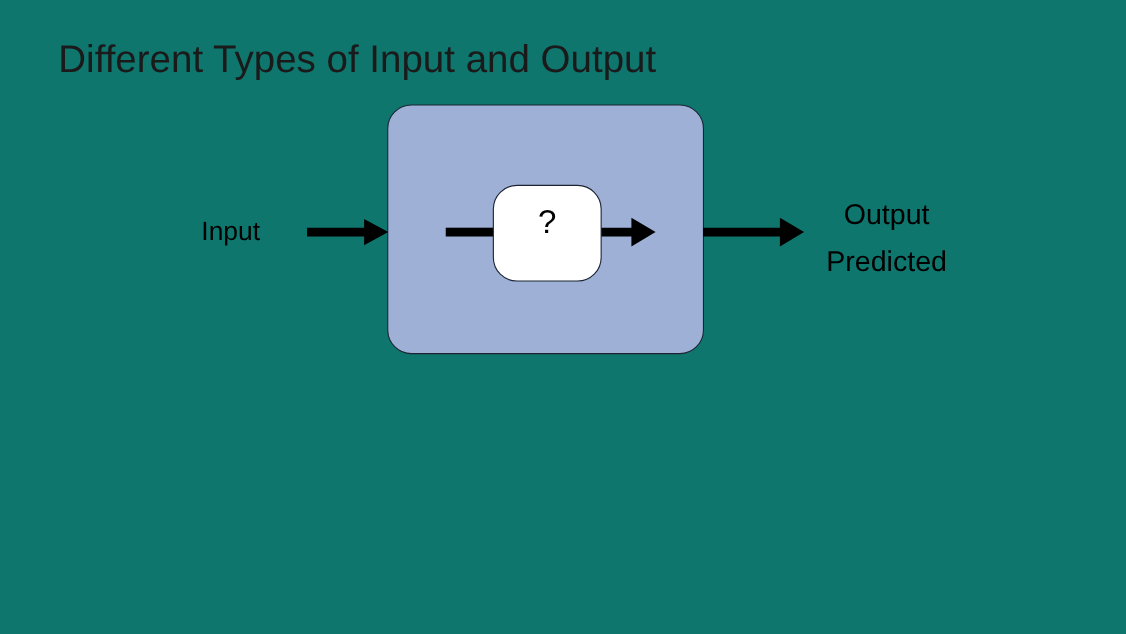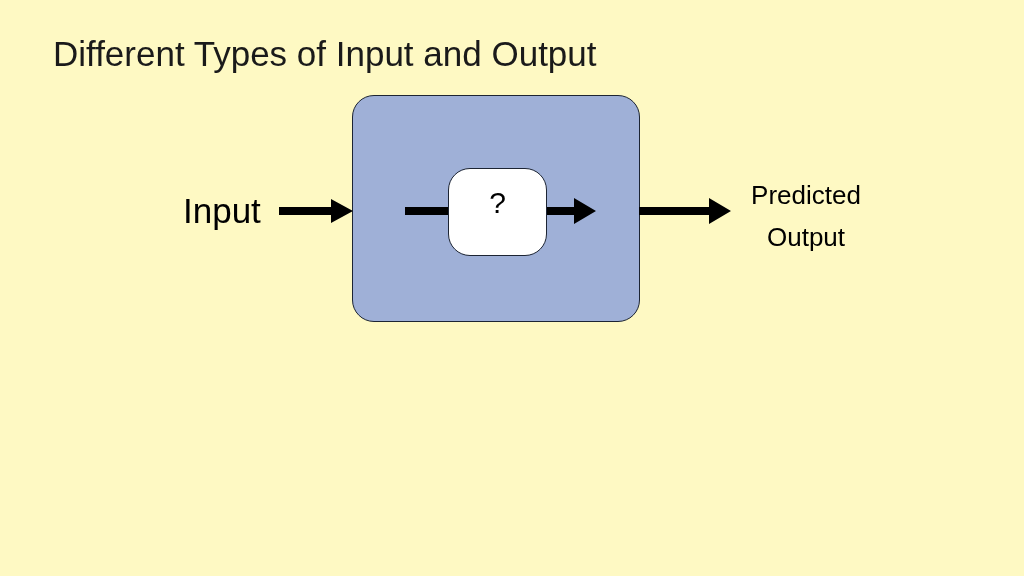--- a/index.html
+++ b/index.html
@@ -11,21 +11,21 @@
     height: 576px;
     background: #ffffff;
     font-family: "Liberation Sans", sans-serif;
     color: #000000;
     overflow: hidden;
   }
   #slide {
     position: relative;
     width: 1024px;
     height: 576px;
-    background: #fef9c3;
+    background: #0f766e;
   }
 
   
   #slide-title {
     position: absolute;
     left: 53px;
     top: 31px;
     font-size: 35px;
     line-height: 45px;
     font-weight: 400;
@@ -92,21 +92,21 @@
   #input-arrow  { left: 279px; top: 196px; }
   #inner-left-line { left: 405px; top: 196px; z-index: 2; }
   #inner-right-arrow { left: 545px; top: 196px; z-index: 2; }
   #output-arrow { left: 639px; top: 196px; }
 
   
   #input-label {
     position: absolute;
     left: 183px;
     top: 194px;
-    font-size: 35px;
+    font-size: 24px;
     line-height: 34px;
     color: #000000;
     white-space: nowrap;
   }
   #output-label {
     position: absolute;
     left: 722px;
     top: 174px;
     width: 168px;
     text-align: center;
@@ -150,17 +150,17 @@
 
   <div class="arrow" id="output-arrow">
     <svg width="93" height="30" viewBox="0 0 93 30">
       <path d="M0 11 H70 V2 L92 15 L70 28 V19 H0 Z" fill="#000000"></path>
     </svg>
   </div>
 
   <div id="input-label">Input</div>
 
   <div id="output-label">
+    <span class="line">Output</span>
     <span class="line">Predicted</span>
-    <span class="line">Output</span>
   </div>
 
 </div>
 
 </body></html>

